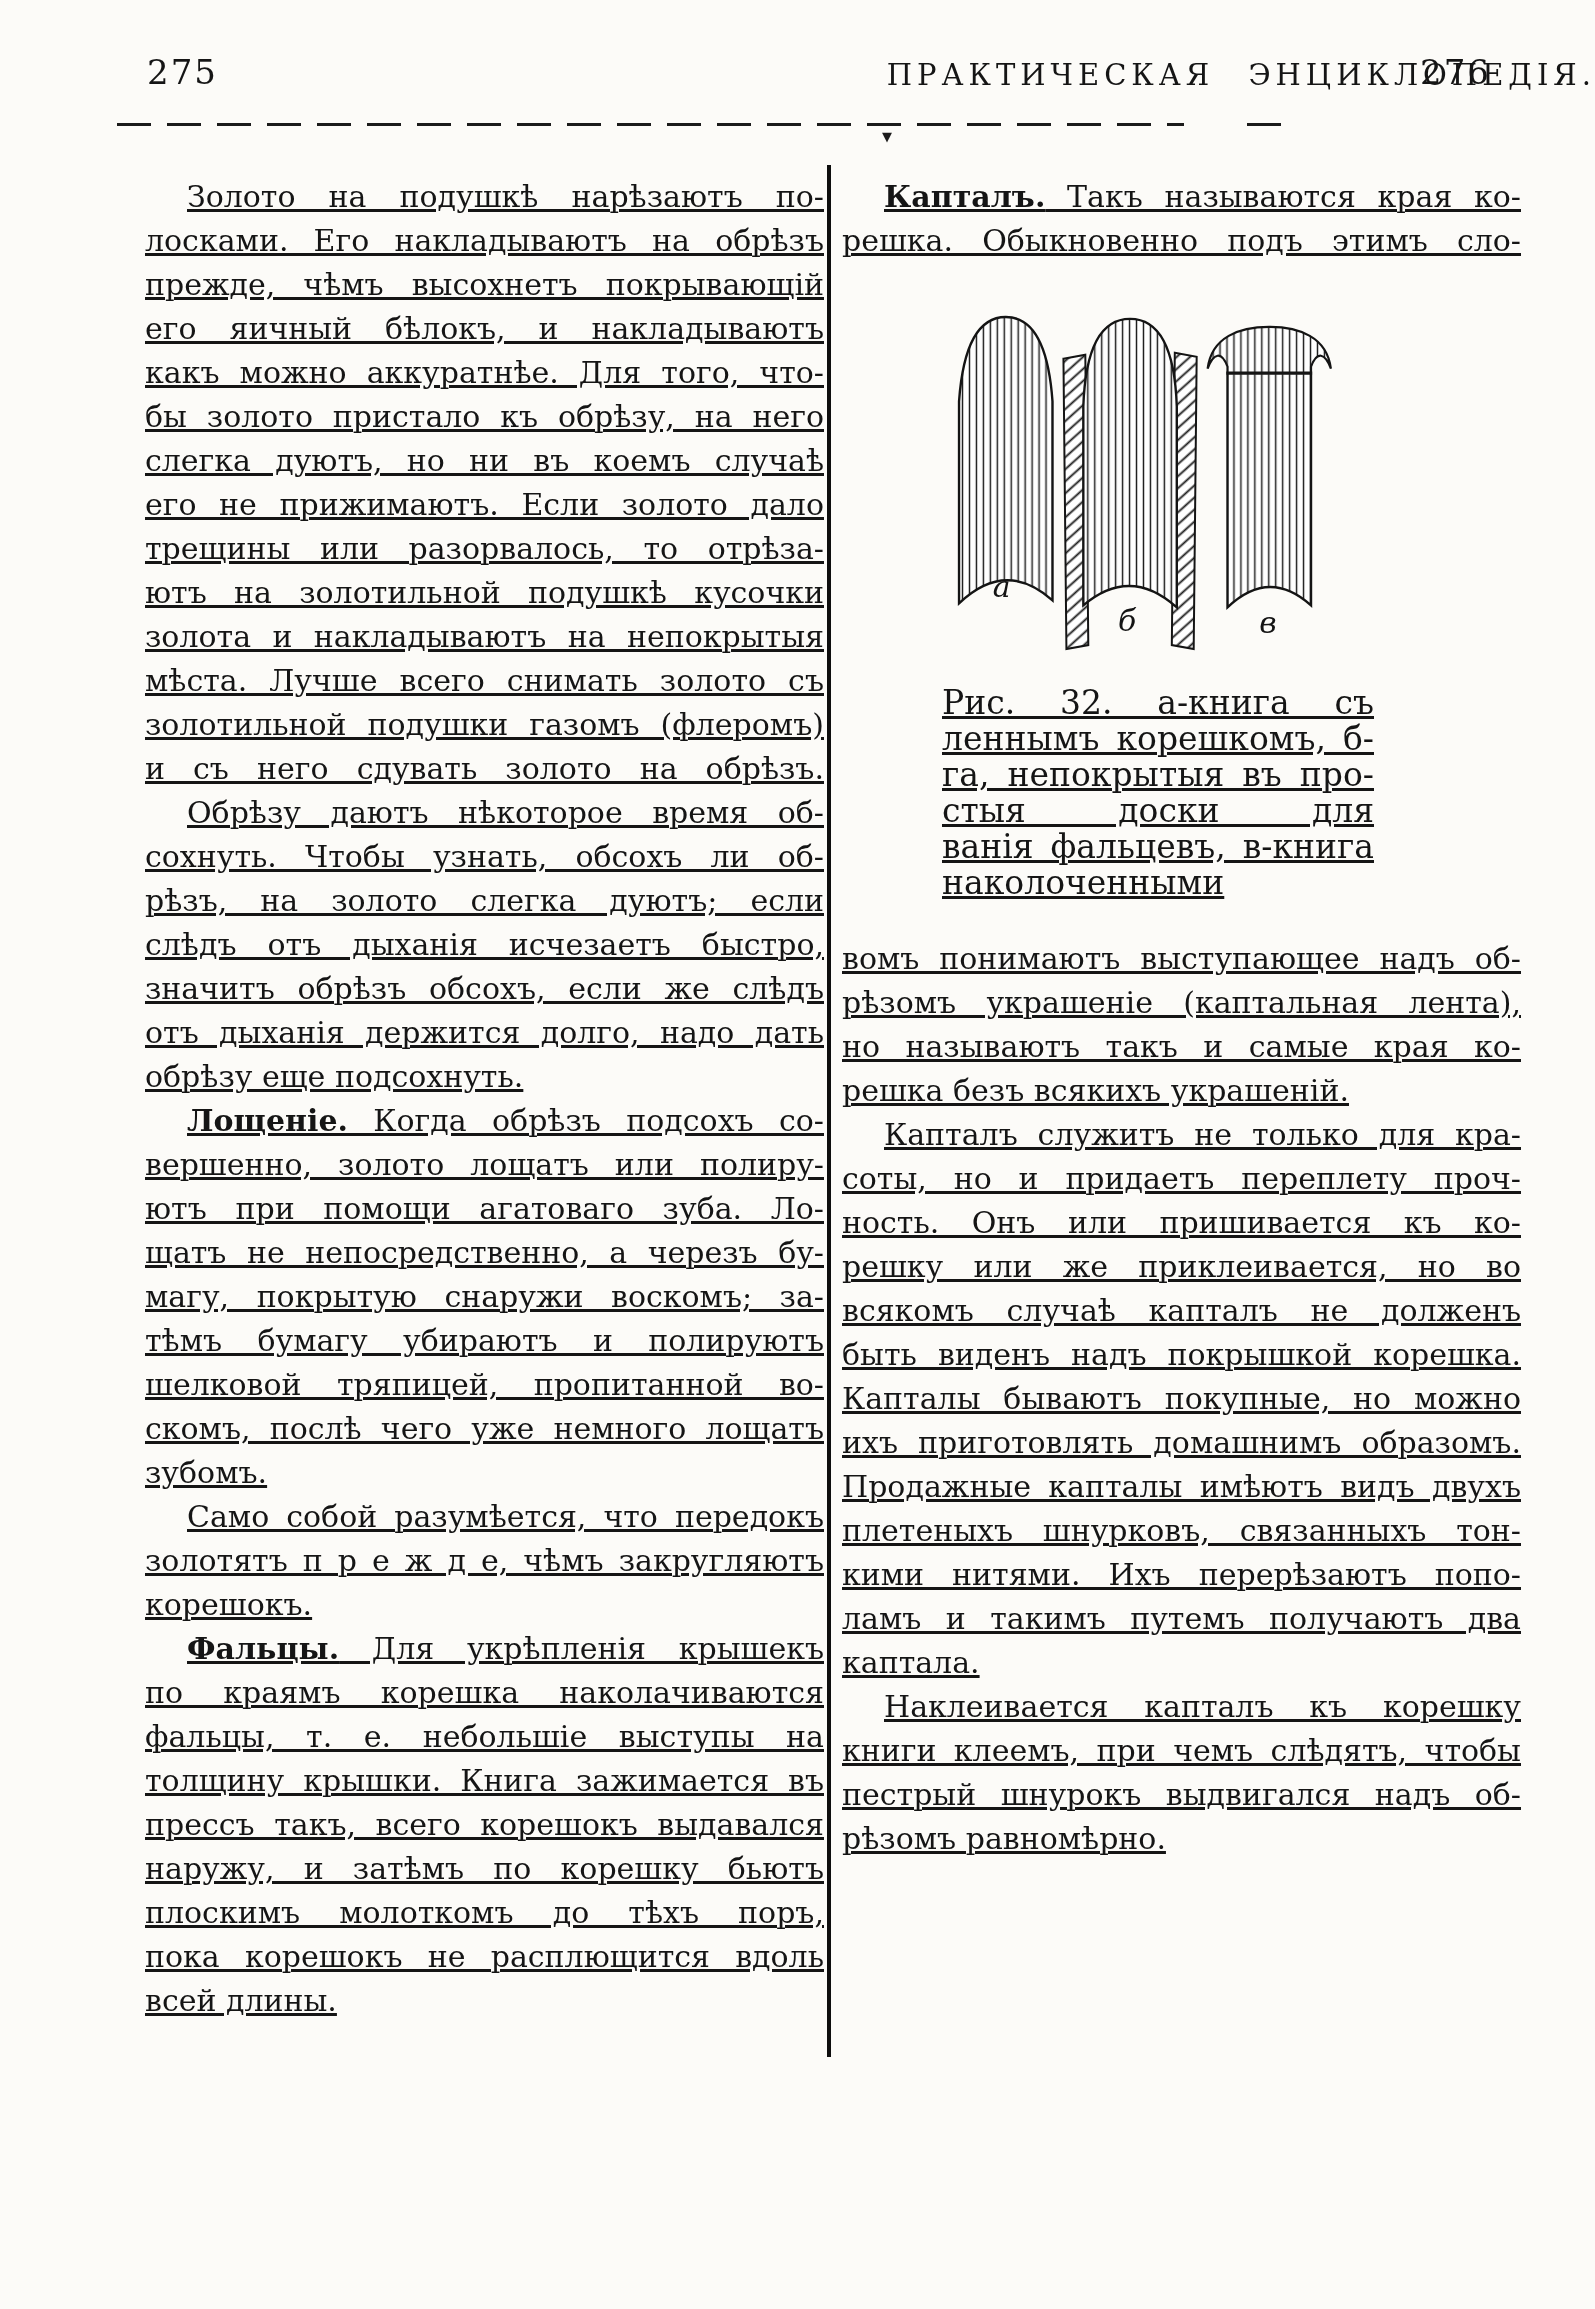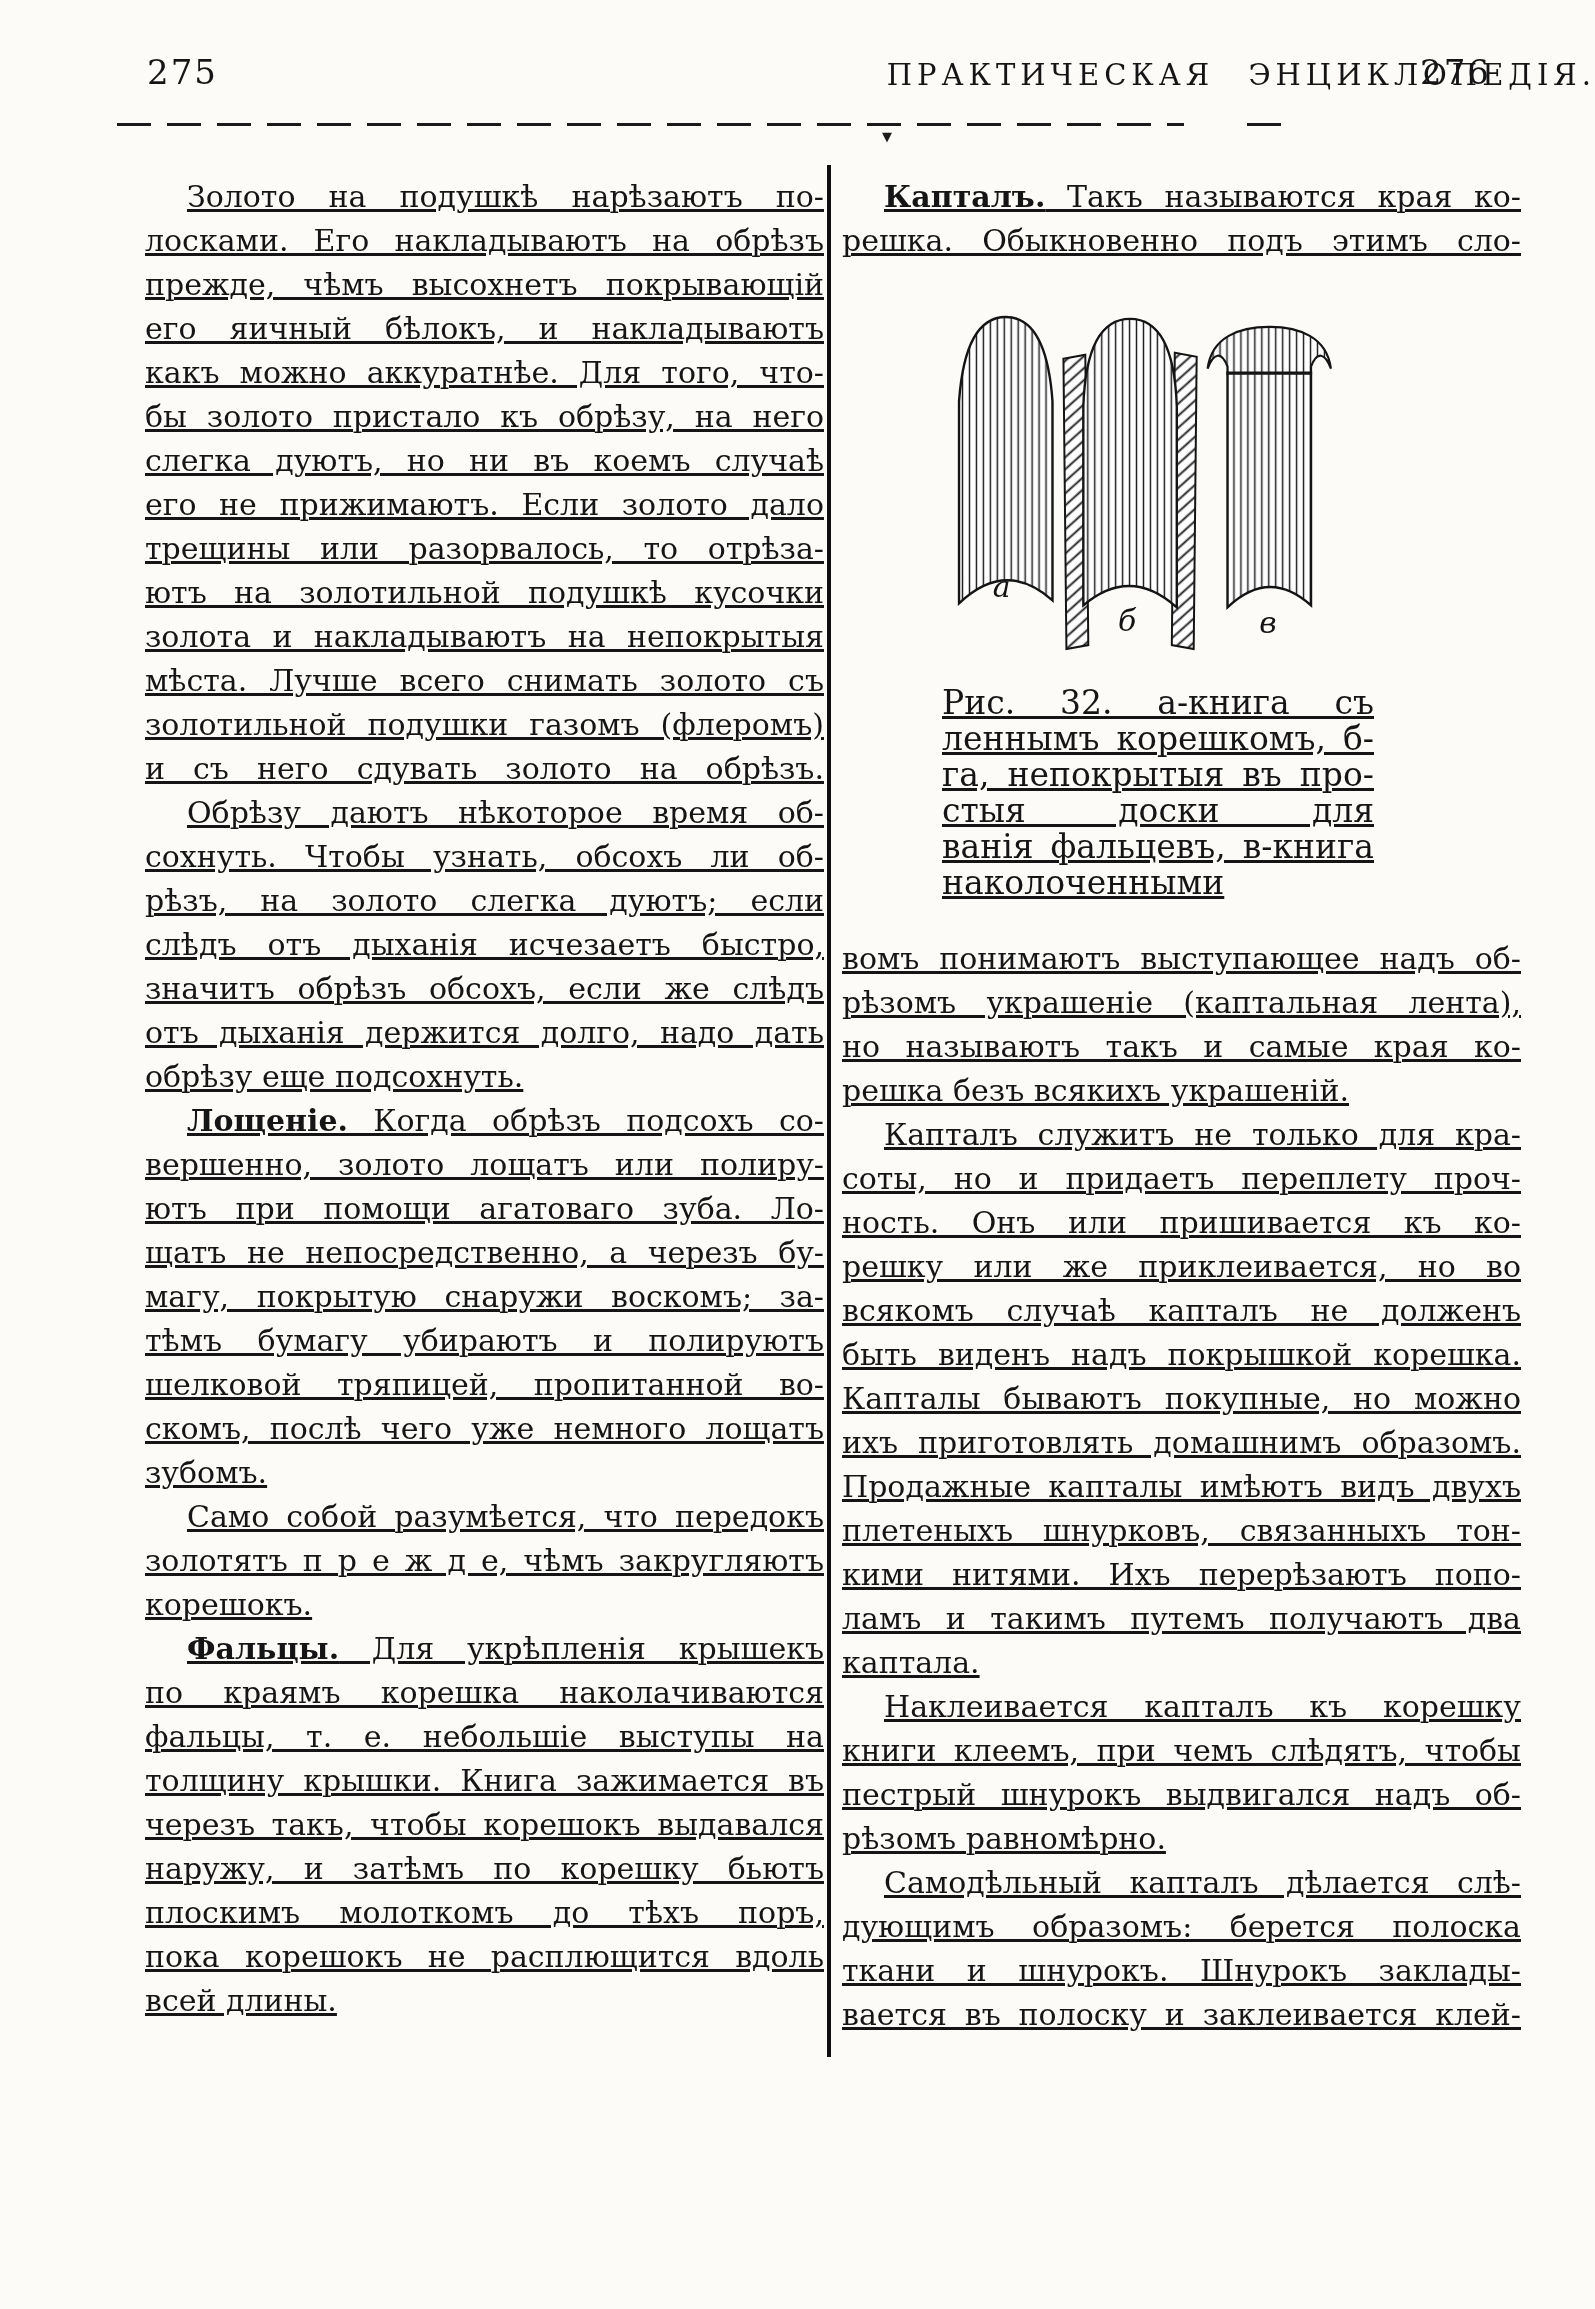--- a/index.html
+++ b/index.html
@@ -93,21 +93,21 @@
     <div class="para indent">
       <div class="line">Само собой разумѣется, что передокъ</div>
       <div class="line">золотятъ п р е ж д е, чѣмъ закругляютъ</div>
       <div class="line last">корешокъ.</div>
     </div>
     <div class="para indent">
       <div class="line"><b>Фальцы.</b> Для укрѣпленія крышекъ</div>
       <div class="line">по краямъ корешка наколачиваются</div>
       <div class="line">фальцы, т. е. небольшіе выступы на</div>
       <div class="line">толщину крышки. Книга зажимается въ</div>
-      <div class="line">черезъ такъ, чтобы корешокъ выдавался</div>
+      <div class="line">прессъ такъ, всего корешокъ выдавался</div>
       <div class="line">наружу, и затѣмъ по корешку бьютъ</div>
       <div class="line">плоскимъ молоткомъ до тѣхъ поръ,</div>
       <div class="line">пока корешокъ не расплющится вдоль</div>
       <div class="line last">всей длины.</div>
     </div>
   </div>
 
 <div class="column" id="col-right">
   <div>
       <div class="para indent">
@@ -185,21 +185,15 @@
         <div class="line">кими нитями. Ихъ перерѣзаютъ попо-</div>
         <div class="line">ламъ и такимъ путемъ получаютъ два</div>
         <div class="line last">каптала.</div>
       </div>
       <div class="para indent">
         <div class="line">Наклеивается капталъ къ корешку</div>
         <div class="line">книги клеемъ, при чемъ слѣдятъ, чтобы</div>
         <div class="line">пестрый шнурокъ выдвигался надъ об-</div>
         <div class="line last">рѣзомъ равномѣрно.</div>
       </div>
-      <div class="para indent">
-        <div class="line">Самодѣльный капталъ дѣлается слѣ-</div>
-        <div class="line">дующимъ образомъ: берется полоска</div>
-        <div class="line">ткани и шнурокъ. Шнурокъ заклады-</div>
-        <div class="line">вается въ полоску и заклеивается клей-</div>
-      </div>
     </div>
 </div>
 
 
 </body></html>

